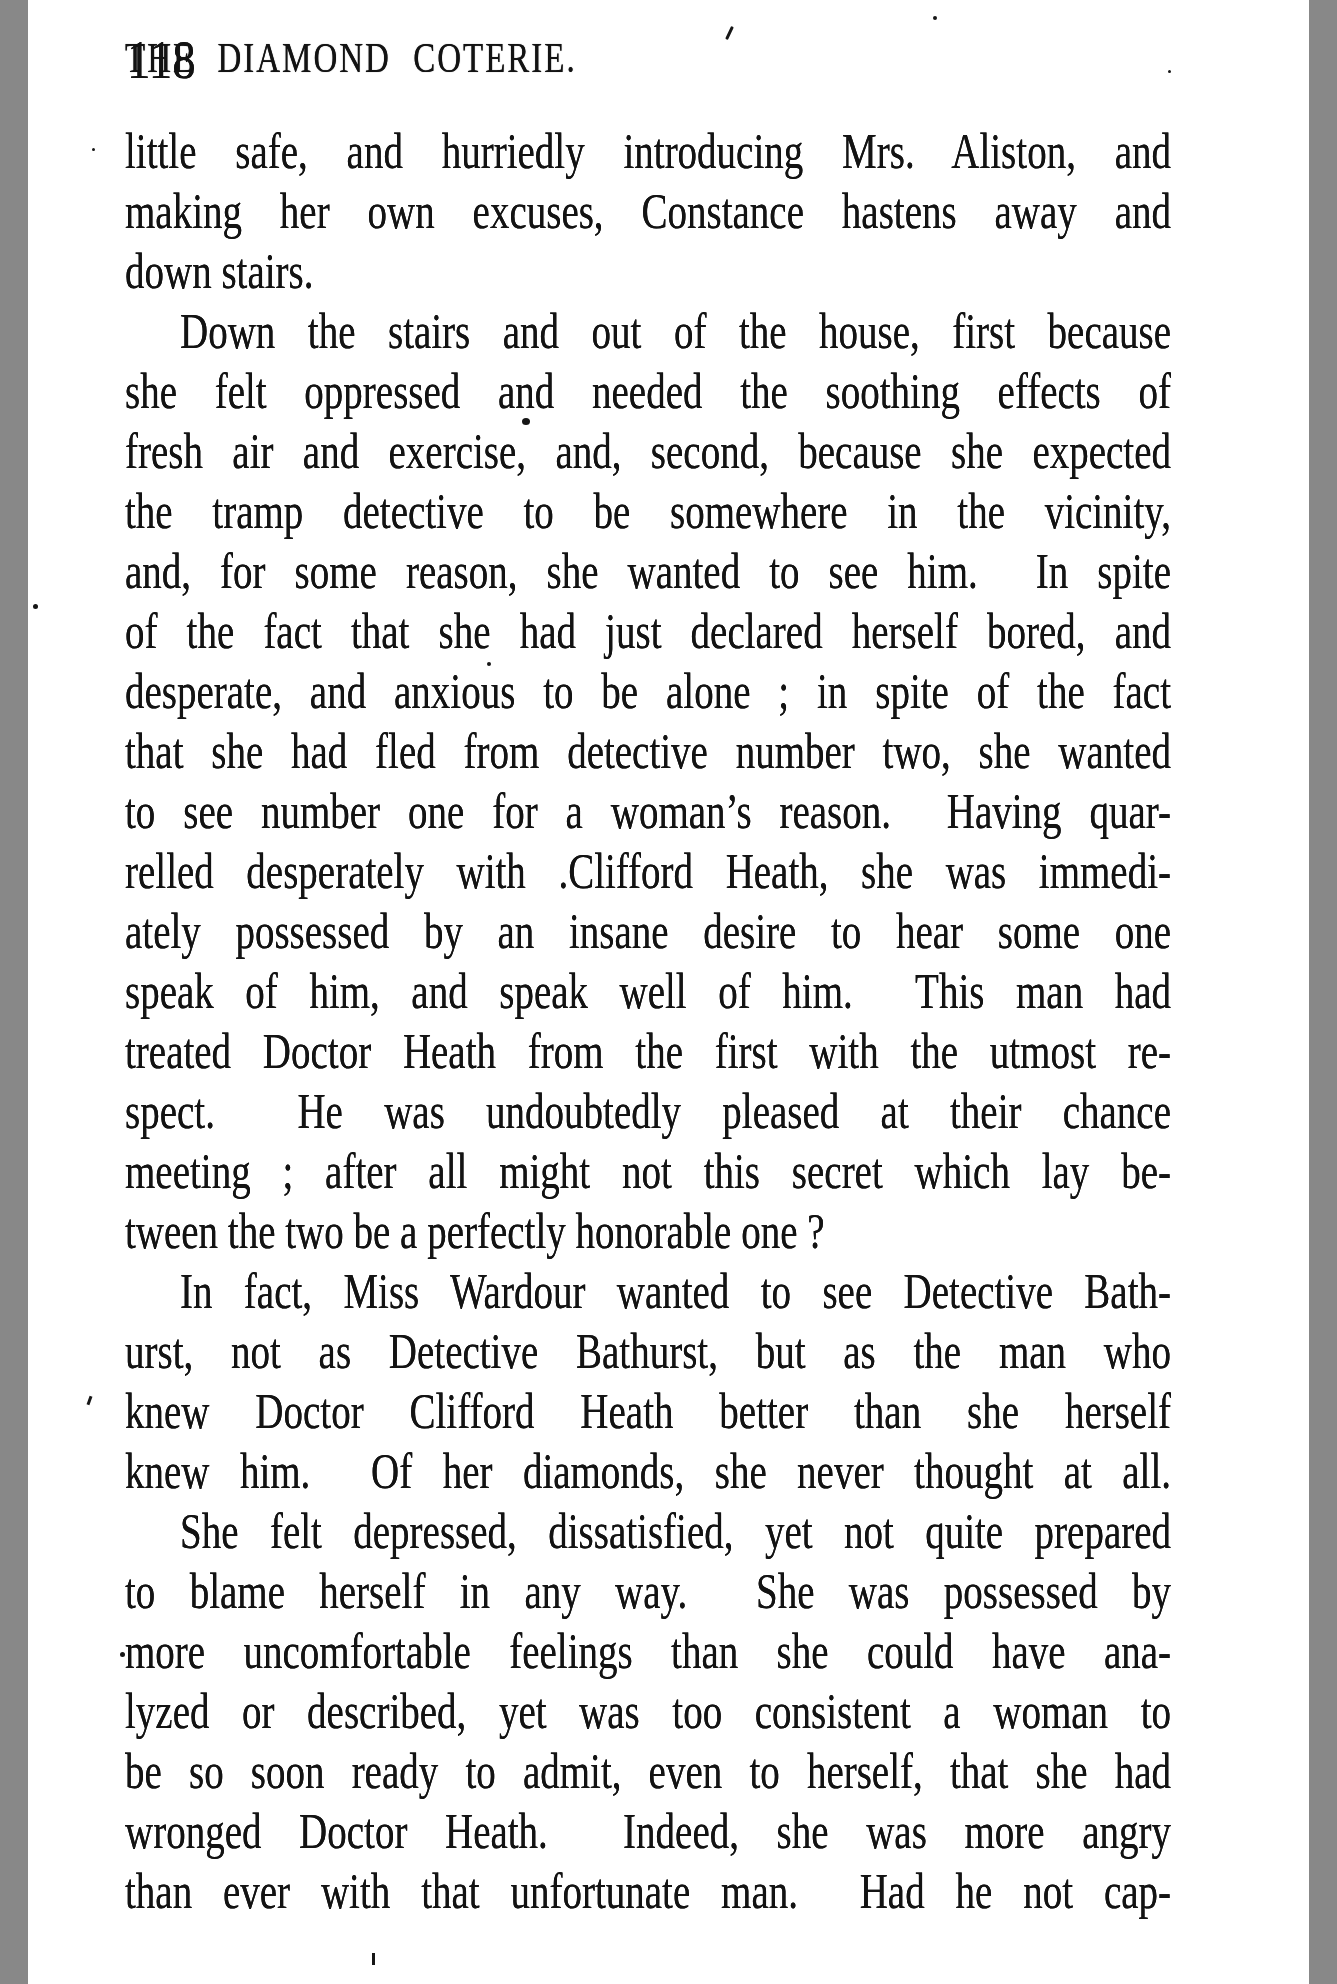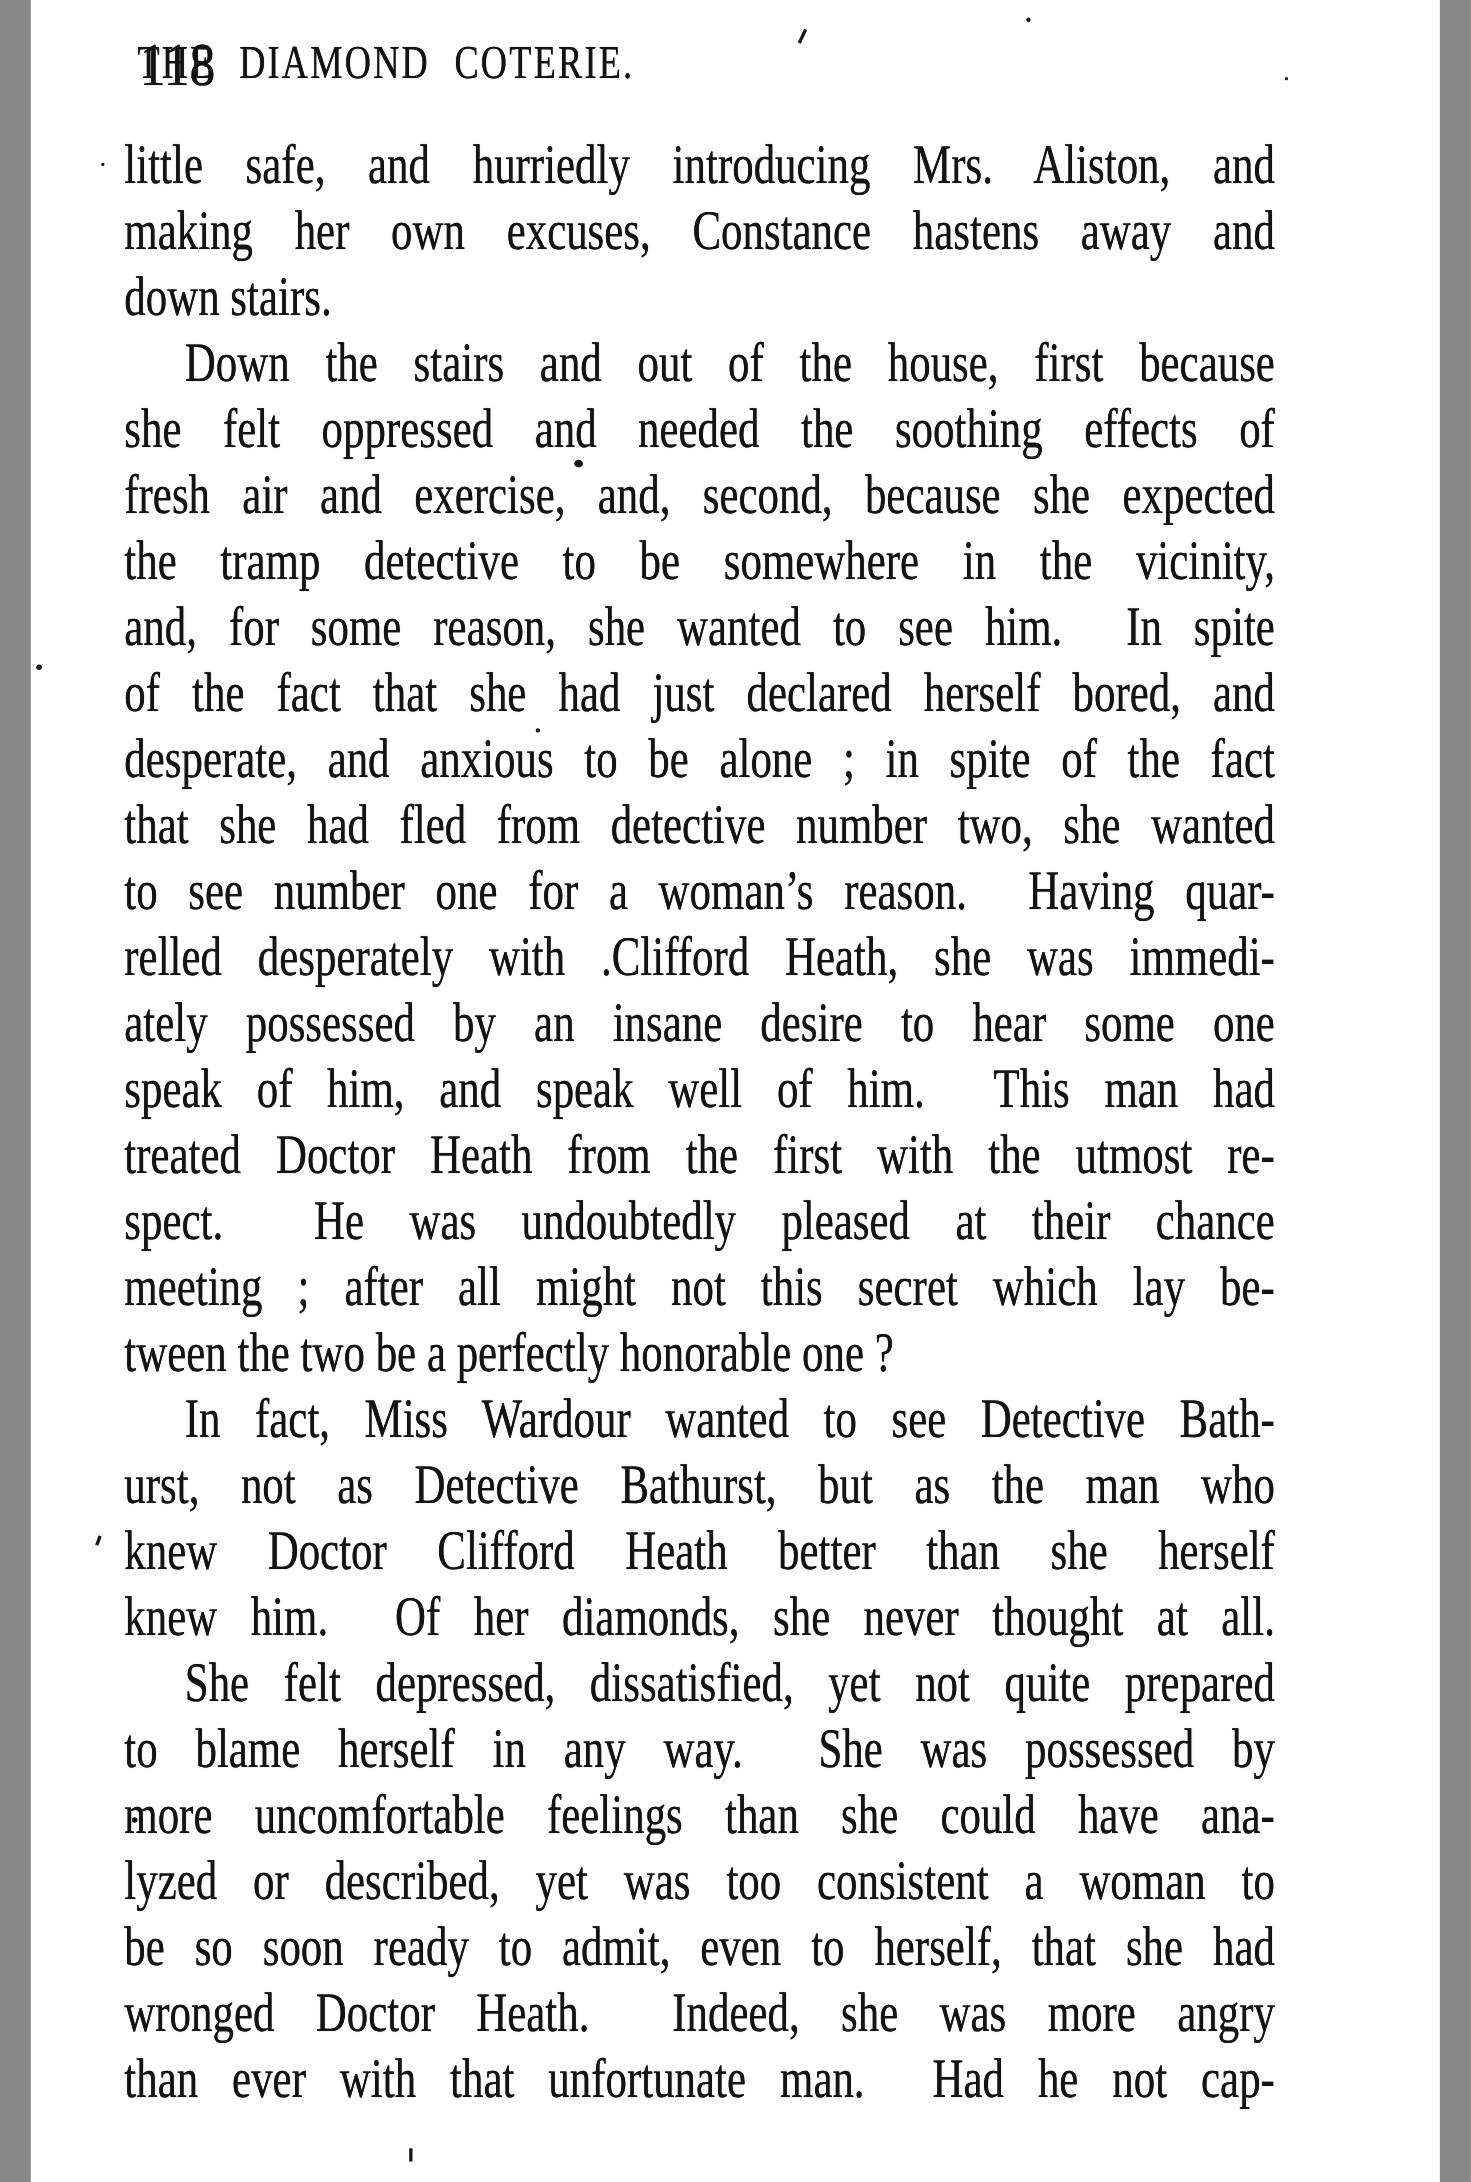--- a/index.html
+++ b/index.html
@@ -17,21 +17,21 @@
     text-shadow:0 0 0.6px currentColor;
   }
   .title-wrap { position:absolute; left:97px; top:38px; width:1046px; }
   .running-title {
     display:inline-block; font-size:33px; line-height:40px;
     letter-spacing:2px; word-spacing:12px;
     transform:scaleY(1.3); transform-origin:center;
     text-shadow:0 0 0.6px currentColor;
   }
   
-  .body-text { position:absolute; left:85px; top:121px; width:1046px; }
+  .body-text { position:absolute; left:97px; top:121px; width:1046px; }
   .line {
     height:60px; line-height:60px; font-size:39px;
     white-space:pre-wrap;
     text-align:justify; text-align-last:justify;
     transform:scaleY(1.30); transform-origin:50% 50%;
     text-shadow:0 0 0.55px currentColor;
   }
   .line.indent { text-indent:55px; }
   .line.end { text-align:left; text-align-last:left; }
   

